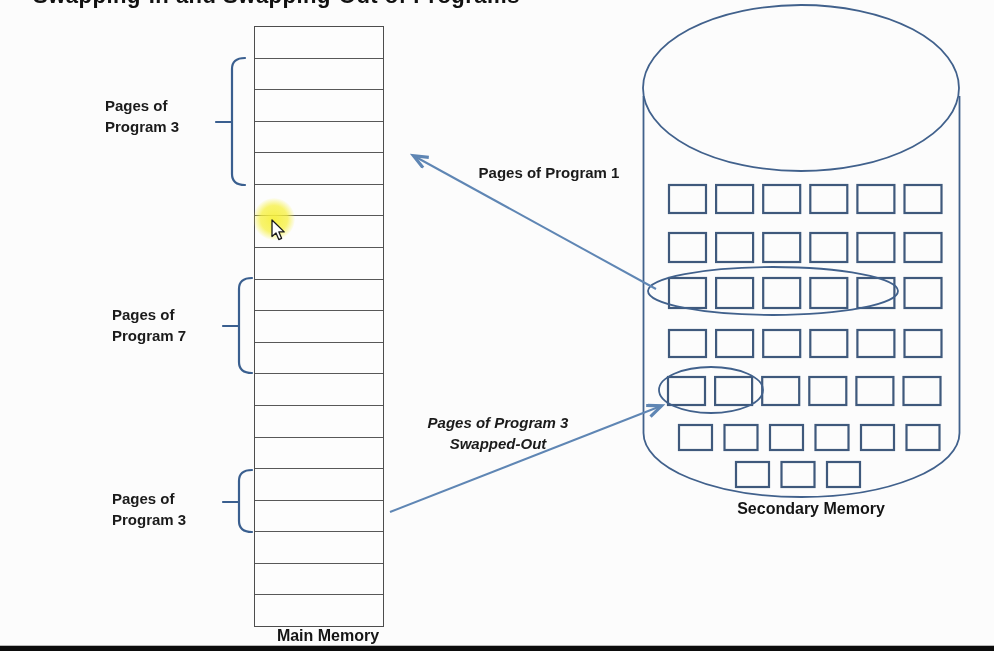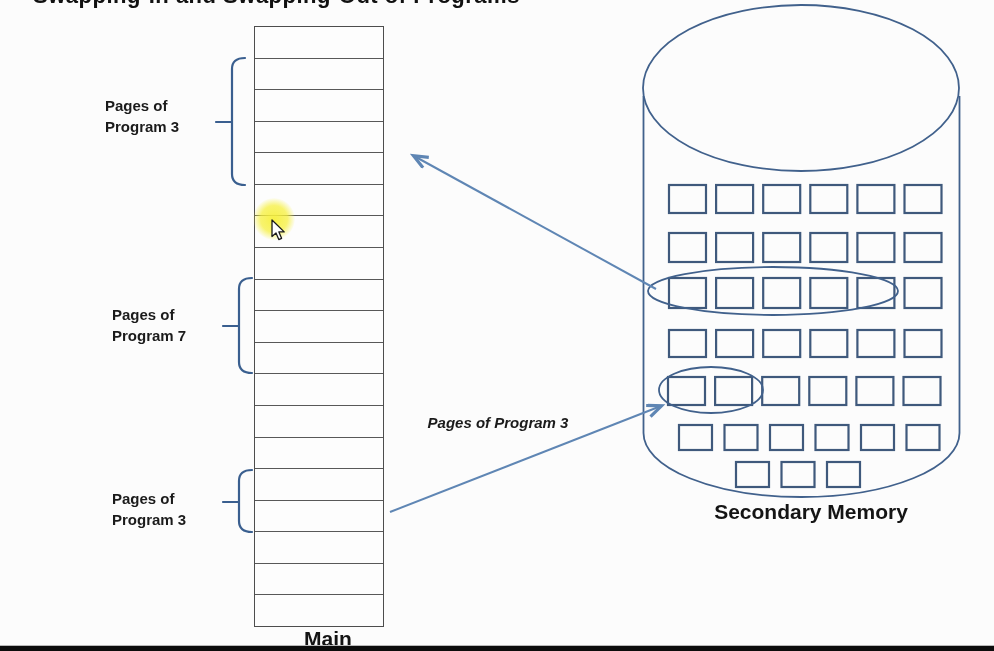--- a/index.html
+++ b/index.html
@@ -32,21 +32,21 @@
   .lbl-3{left:112px;top:488px;}
   
   .caption{
     position:absolute;width:230px;text-align:center;
     font-size:15px;font-weight:bold;line-height:21px;
   }
   .cap-in{left:434px;top:162px;}
   .cap-out{left:383px;top:412px;font-style:italic;}
   
   .mem-title{
-    position:absolute;text-align:center;font-size:21px;font-weight:bold;color:#141414;
+    position:absolute;text-align:center;font-size:16px;font-weight:bold;color:#141414;
   }
   .mm-title{left:263px;top:627px;width:130px;}
   .sm-title{left:711px;top:500px;width:200px;}
   
   .overlay{position:absolute;left:0;top:0;pointer-events:none;}
   
   .highlight{
     position:absolute;left:253px;top:198px;width:42px;height:42px;border-radius:50%;
     background:radial-gradient(circle,
       rgba(246,240,62,.95) 0%,
@@ -99,23 +99,25 @@
   <div class="prog-label lbl-2">
     <div>Pages of</div>
     <div>Program 7</div>
   </div>
   <div class="prog-label lbl-3">
     <div>Pages of</div>
     <div>Program 3</div>
   </div>
 
   <div class="caption cap-in">
+    <div>Pages of Program 1</div>
   </div>
   <div class="caption cap-out">
     <div>Pages of Program 3</div>
+    <div>Swapped-Out</div>
   </div>
 
   <div class="mem-title sm-title">Secondary Memory</div>
 
   <svg class="overlay" width="994" height="651" viewBox="0 0 994 651">
     <defs>
       <marker id="ah" markerWidth="10" markerHeight="8" refX="7.5" refY="3.5" orient="auto">
         <path d="M0.7,0.5 L7.8,3.5 L0.7,6.5" fill="none" stroke="#5f86b4" stroke-width="1.6"></path>
       </marker>
     </defs>

